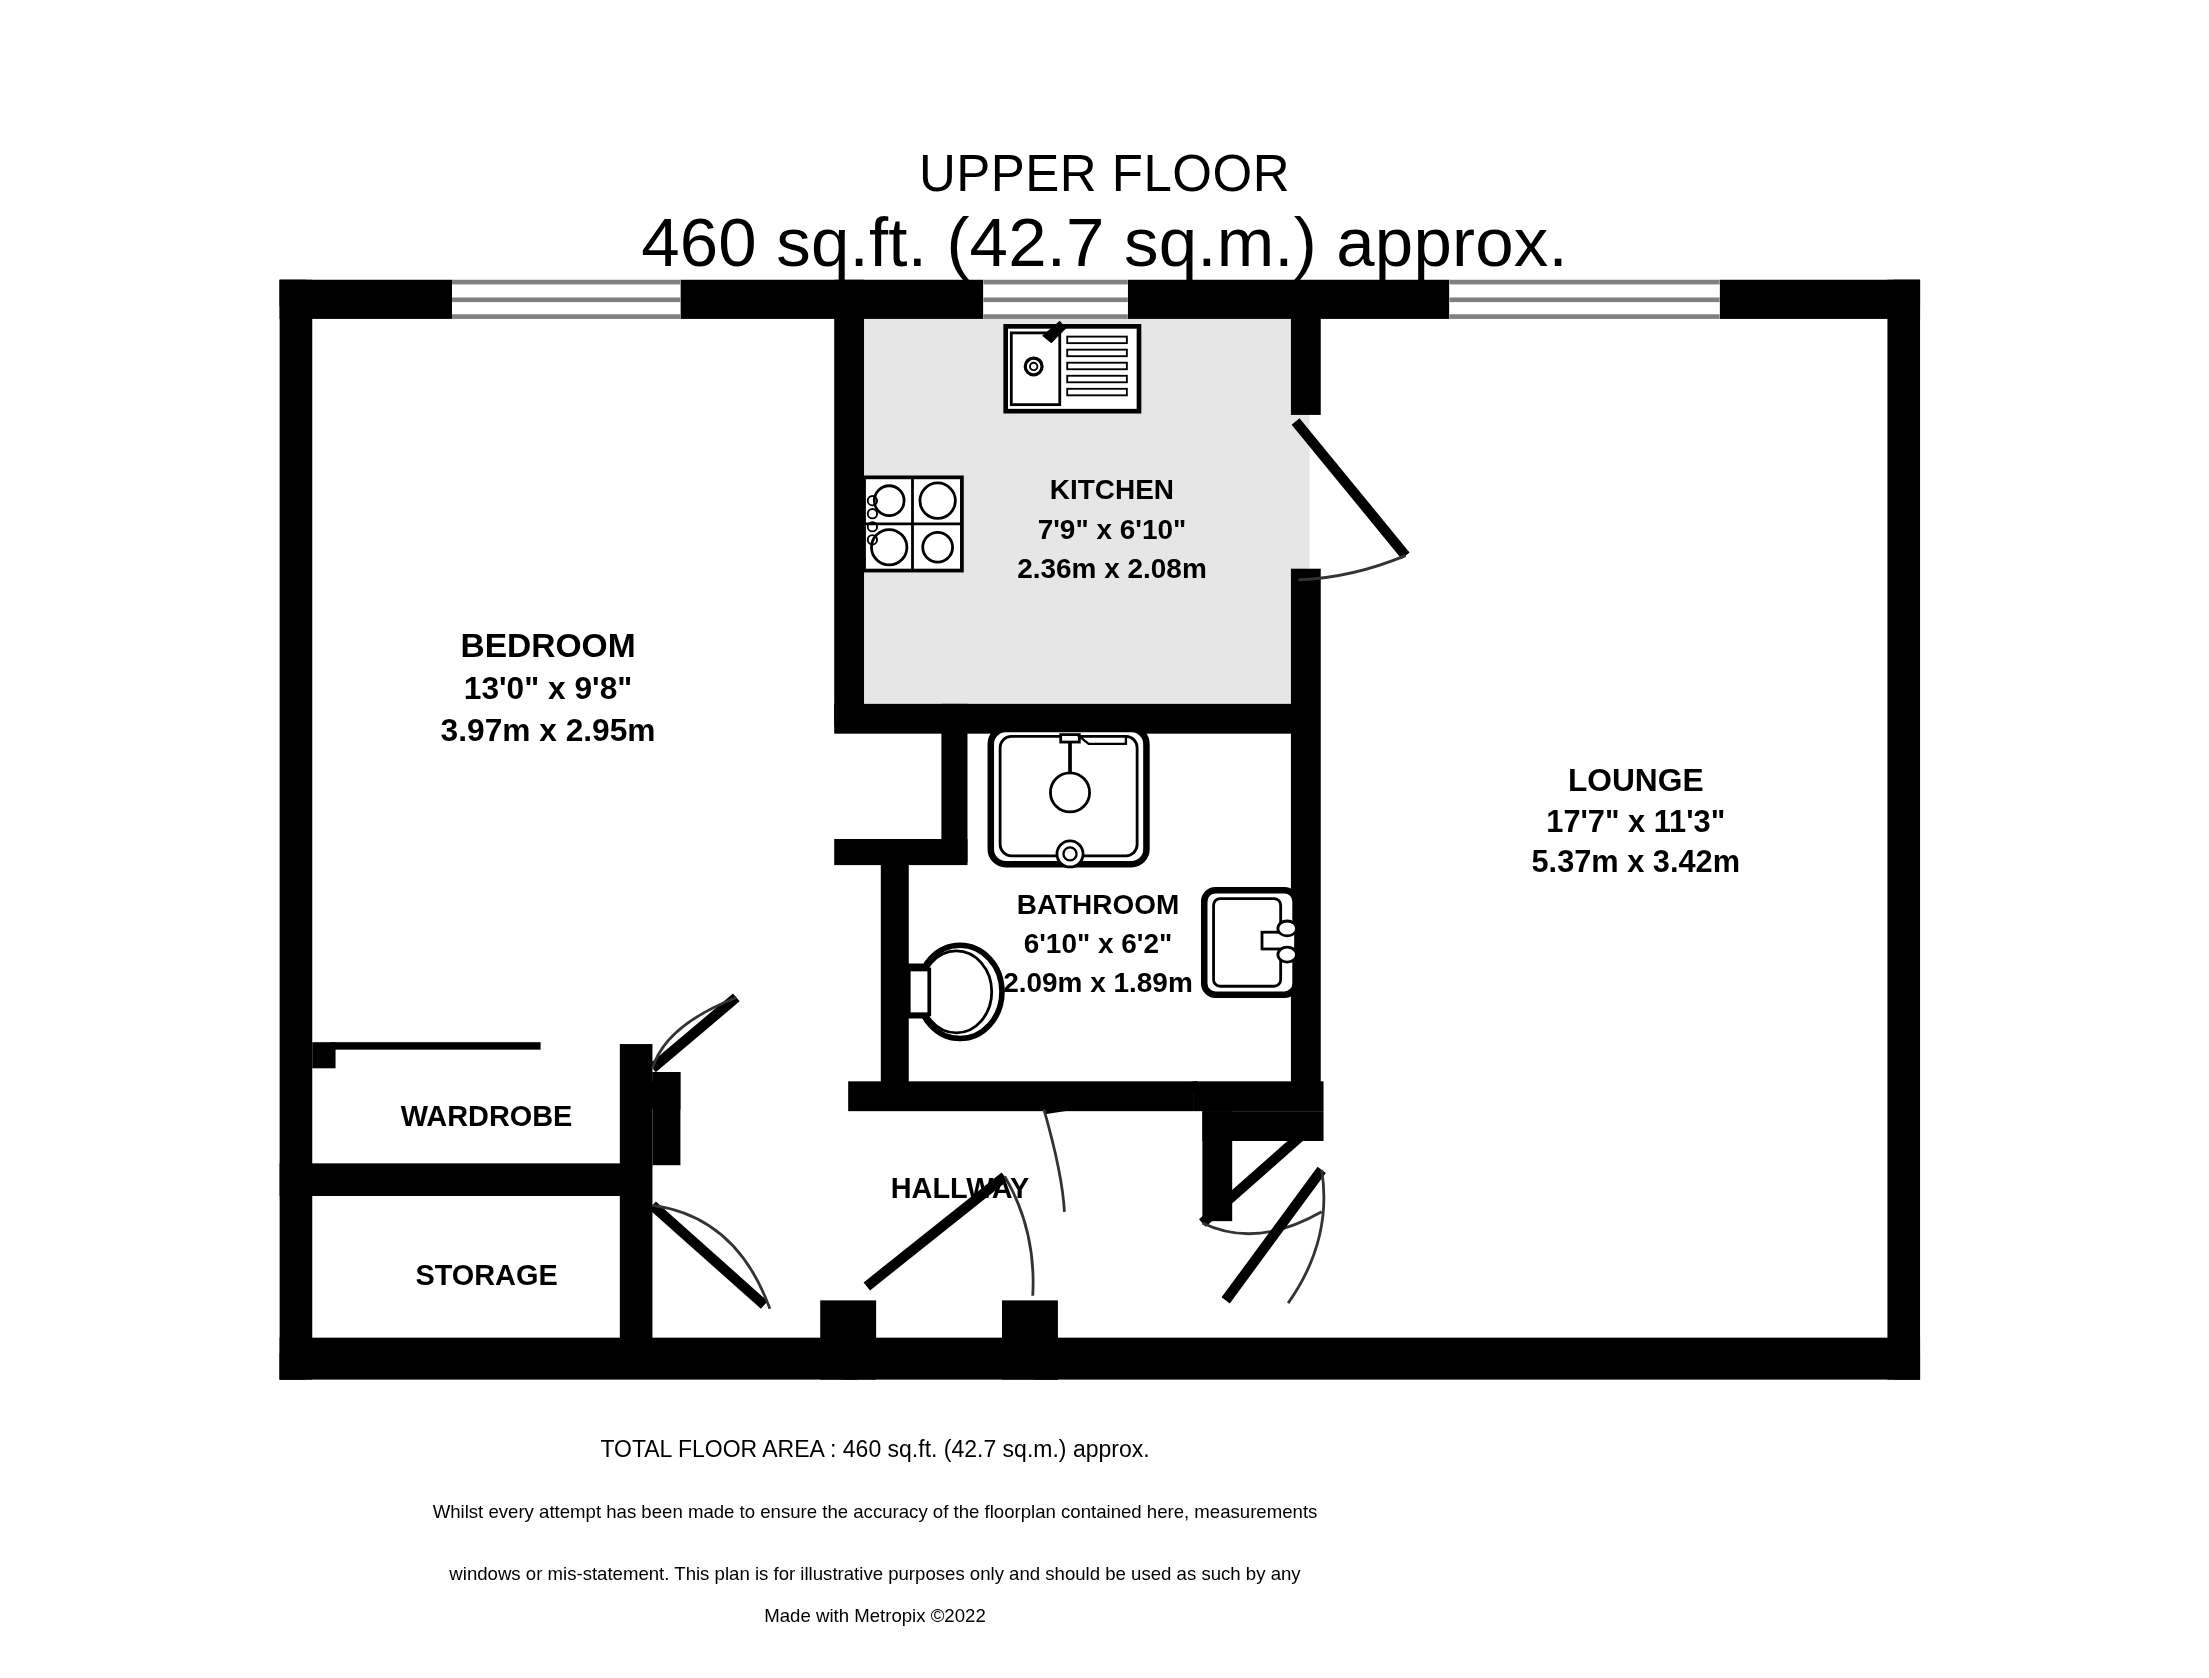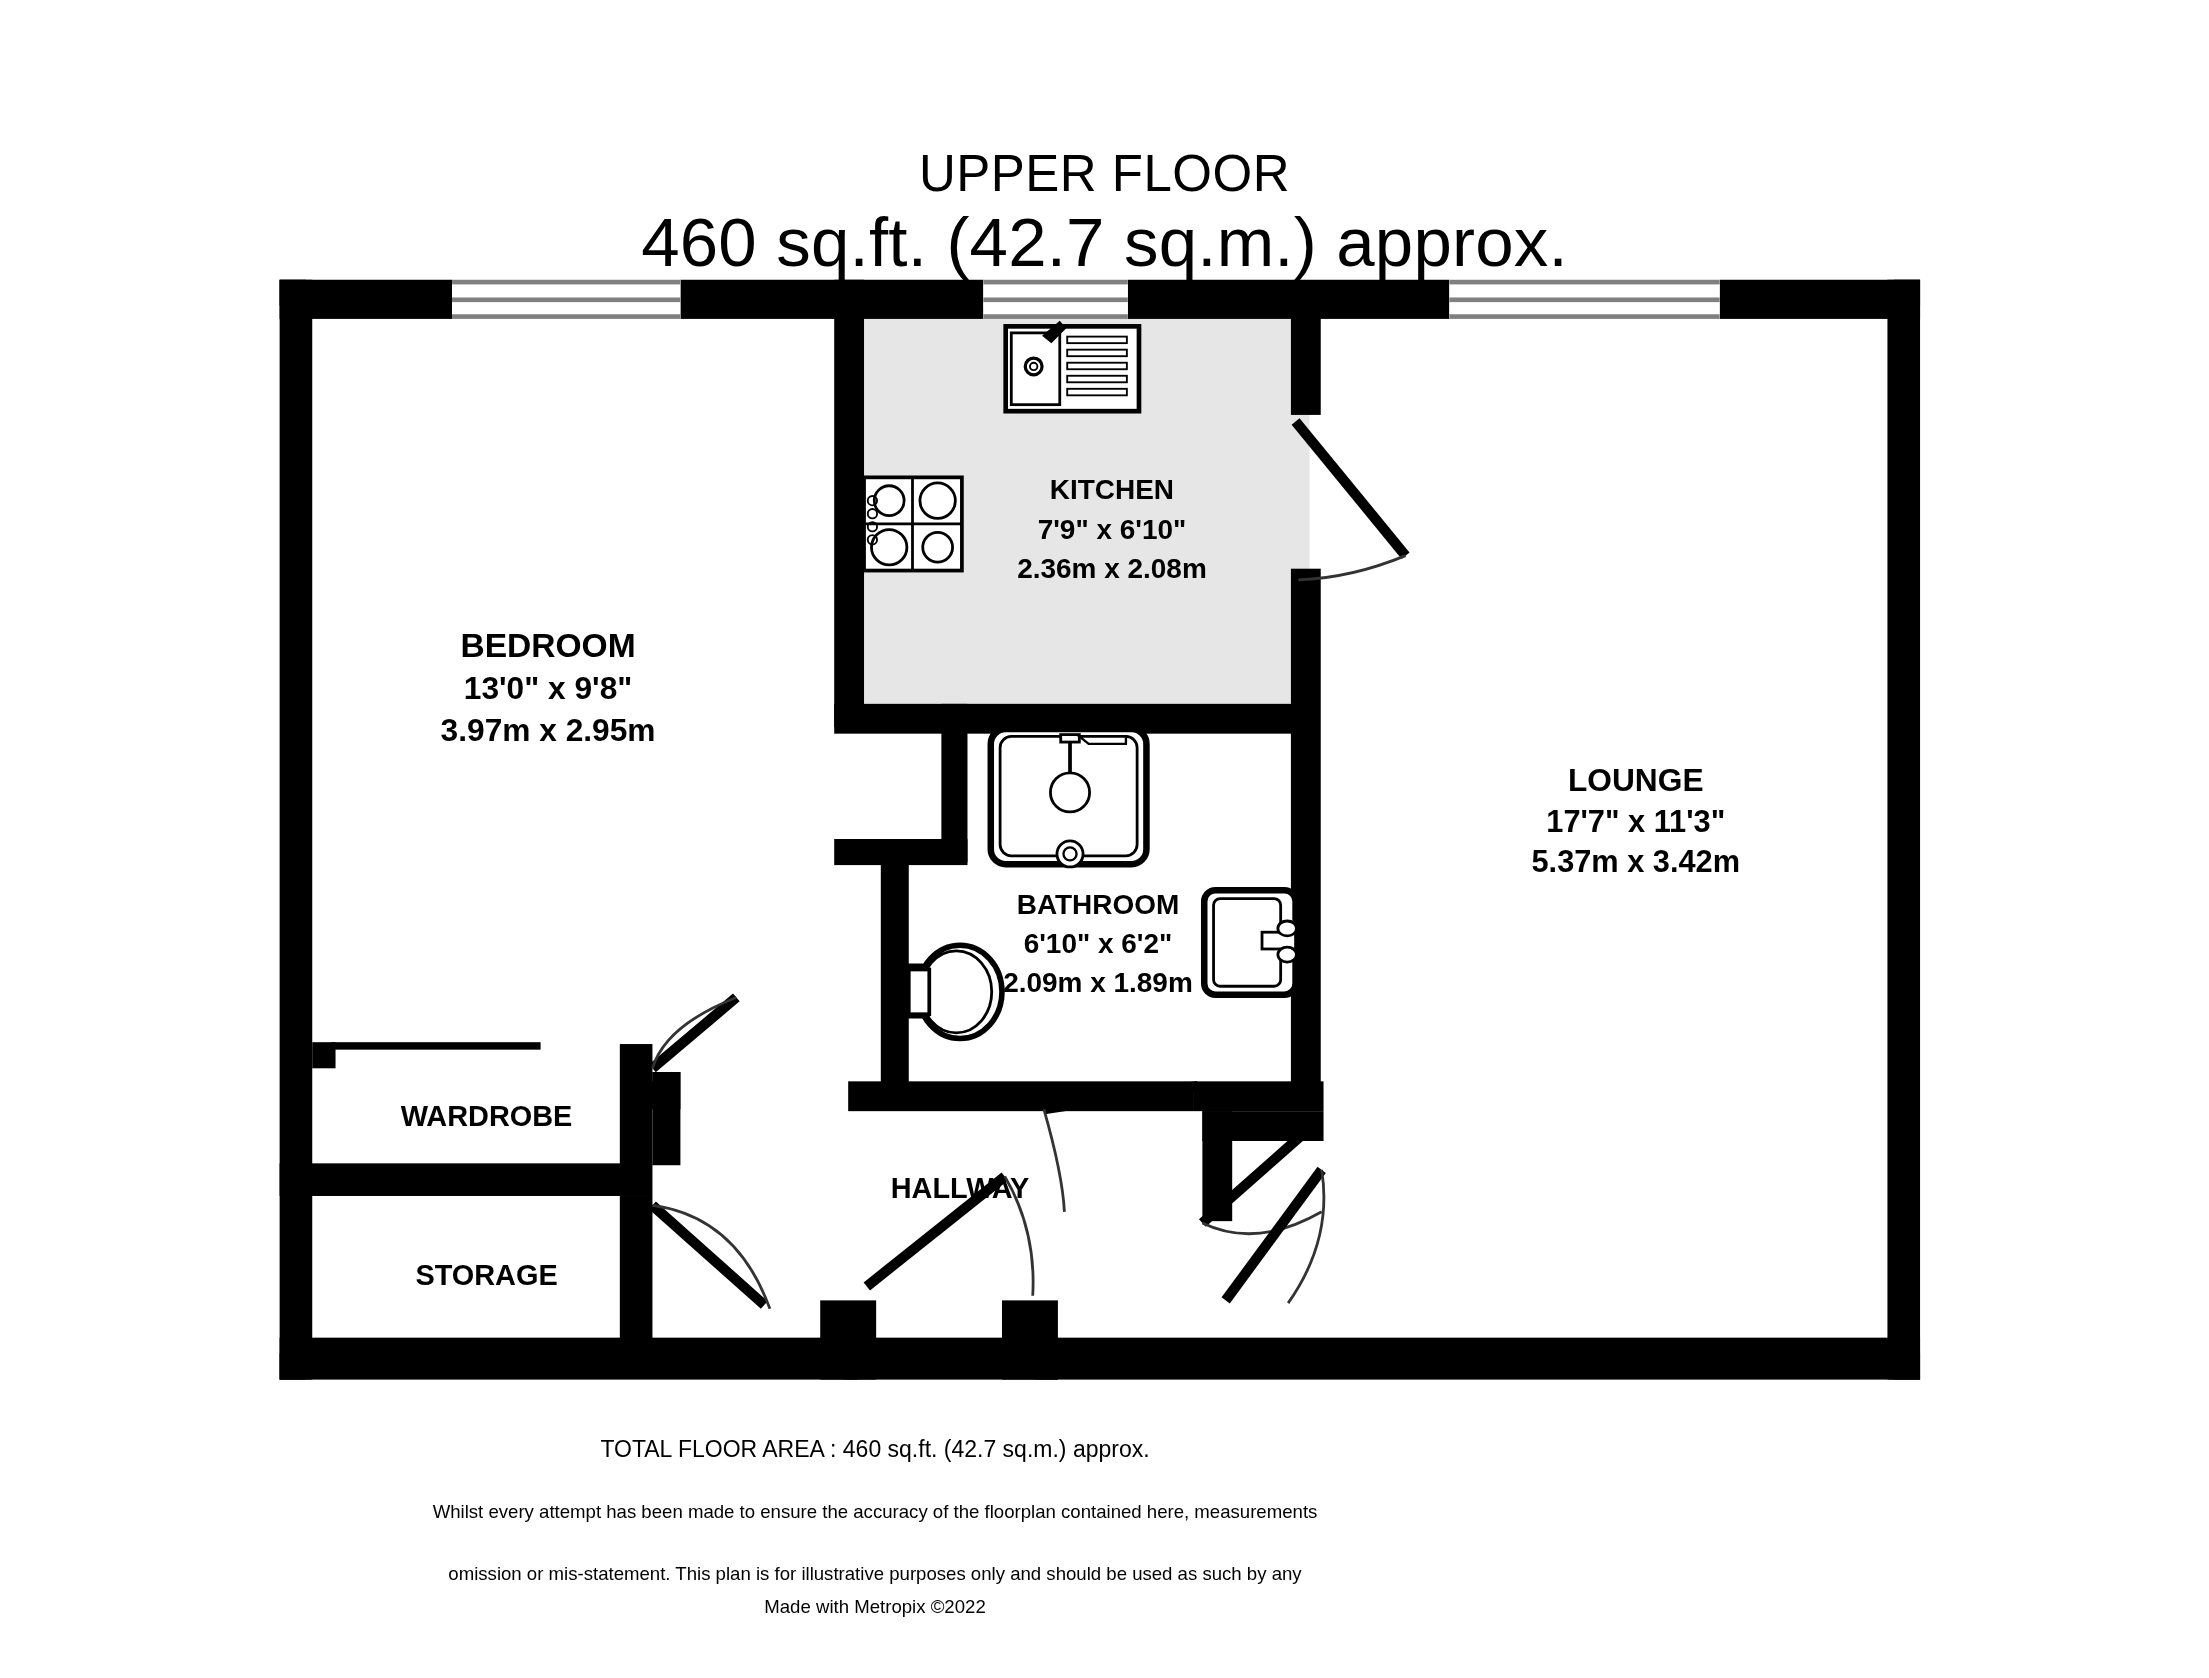--- a/index.html
+++ b/index.html
@@ -59,21 +59,21 @@
   }
   #footer .disc {
     font-size: 18.6px;
     line-height: 1.42;
     display: block;
     margin-top: 36px;
   }
   #footer .made {
     font-size: 18.6px;
     display: block;
-    margin-top: 8px;
+    margin-top: 17px;
   }
   .room-label {
     font-family: "Liberation Sans", sans-serif;
     font-weight: bold;
     fill: #000;
   }
 </style>
 </head>
 <body>
 
@@ -278,18 +278,18 @@
 
     <text class="room-label" x="522" y="1378" text-anchor="middle" font-size="31">STORAGE</text>
 
     <text class="room-label" x="1030" y="1285" text-anchor="middle" font-size="31">HALLWAY</text>
 
   </svg>
 
   <div id="footer">
     <span class="total">TOTAL FLOOR AREA : 460 sq.ft. (42.7 sq.m.) approx.</span>
     <span class="disc">Whilst every attempt has been made to ensure the accuracy of the floorplan contained here, measurements</span>
-    <span class="disc">omission or mis-statement. This plan is for illustrative purposes only and should be used as such by any</span>
+    <span class="disc">windows or mis-statement. This plan is for illustrative purposes only and should be used as such by any</span>
     <span class="made">Made with Metropix ©2022</span>
   </div>
 
 </div>
 
 
 </body></html>

